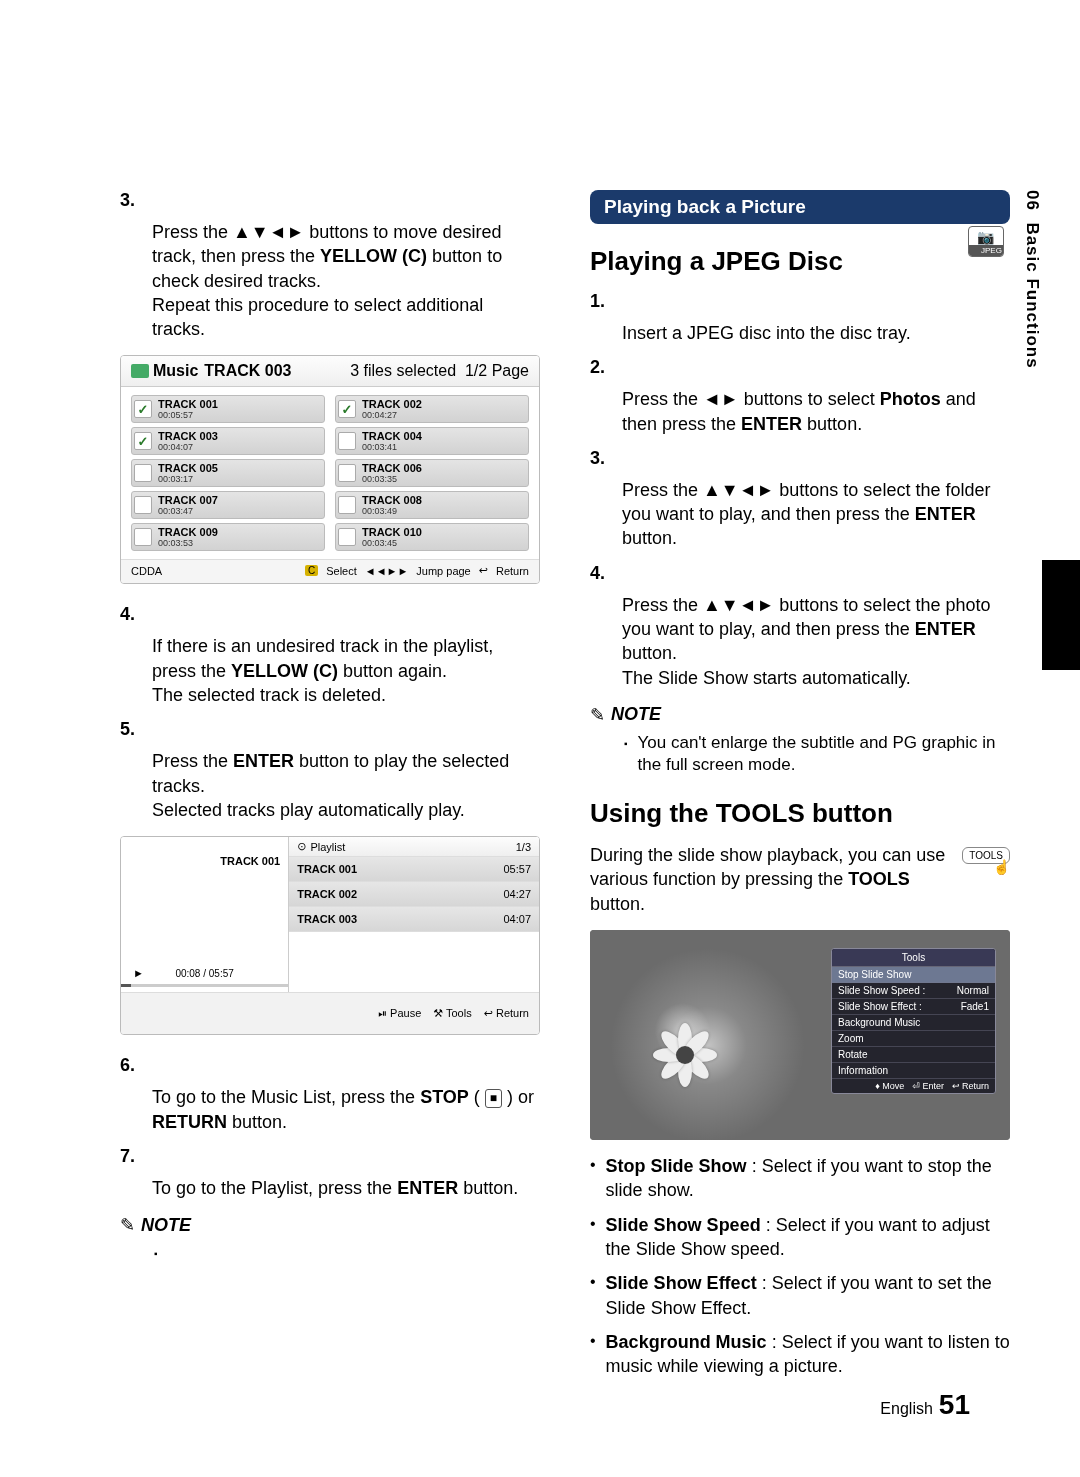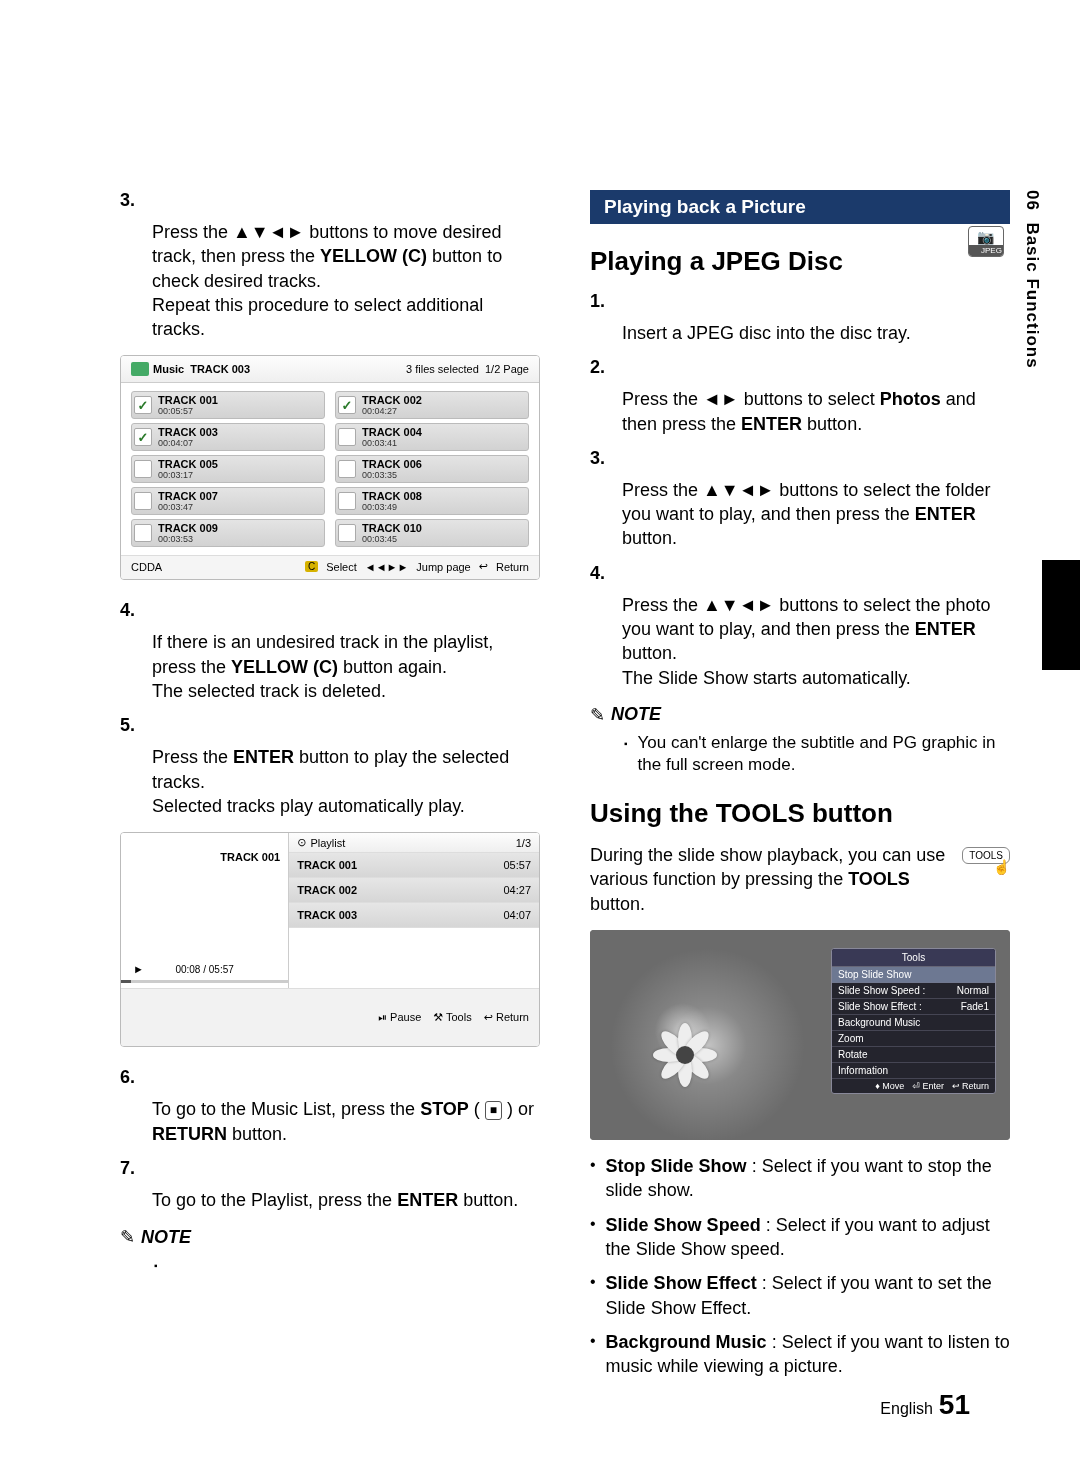--- a/index.html
+++ b/index.html
@@ -25,21 +25,21 @@
   .num-item { display: flex; margin-bottom: 12px; }
   .num { font-weight: bold; width: 32px; flex-shrink: 0; }
   .num-body { flex: 1; line-height: 1.35; margin-top: 30px; }
   .bold { font-weight: bold; }
   h2.section-bar {
     background: #1b3a6b;
     color: #fff;
     padding: 6px 14px;
     font-size: 19px;
     font-weight: bold;
-    border-radius: 0;
+    border-radius: 8px;
     margin-bottom: 18px;
   }
   h2.heading {
     font-size: 26px;
     font-weight: bold;
     margin: 22px 0 14px 0;
   }
   .note-head {
     display: flex;
     align-items: center;
@@ -73,21 +73,21 @@
     font-size: 12px;
     vertical-align: middle;
   }
 
   
   .scr { border: 1px solid #bbb; border-radius: 4px; background: #fff; margin: 14px 0 20px 0; overflow: hidden; }
   .scr-music { }
   .scr-music .head {
     display: flex; align-items: center; padding: 6px 10px;
     border-bottom: 1px solid #ccc;
-    font-size: 11px;
+    font-size: 16px;
     background: linear-gradient(#fdfdfd,#efefef);
   }
   .scr-music .head .ico {
     width: 18px; height: 14px; background: #4a6; border-radius: 2px; margin-right: 4px;
   }
   .scr-music .head .title { font-weight: bold; }
   .scr-music .head .subtitle { margin-left: 6px; font-weight: bold; }
   .scr-music .head .spacer { flex: 1; }
   .scr-music .grid {
     display: grid; grid-template-columns: 1fr 1fr; gap: 4px 10px;
@@ -145,21 +145,21 @@
   .scr-playlist .right .phead .lab { display: flex; align-items: center; gap: 4px; }
   .scr-playlist .right .row {
     display: flex; justify-content: space-between; align-items: center;
     padding: 6px 8px; font-size: 11px; border-bottom: 1px solid #ddd;
     background: linear-gradient(#e6e6e6,#d6d6d6);
   }
   .scr-playlist .right .row .tname { font-weight: bold; }
   .scr-playlist .right .blank { height: 60px; }
   .scr-playlist .foot {
     display: flex; justify-content: flex-end; gap: 12px;
-    padding: 22px 10px; font-size: 11px;
+    padding: 14px 10px; font-size: 11px;
     background: #f2f2f2; border-top: 1px solid #ddd;
   }
 
   
   .scr-tools { position: relative; height: 210px; background: linear-gradient(135deg,#6a6a6a,#8a8a8a); border-radius: 4px; overflow: hidden; }
   .scr-tools::before {
     content: ""; position: absolute; inset: 0;
     background: radial-gradient(circle at 28% 55%, rgba(255,255,255,0.6) 0%, rgba(255,255,255,0.2) 12%, rgba(0,0,0,0) 30%),
                 radial-gradient(circle at 22% 48%, rgba(255,255,255,0.5) 0%, rgba(0,0,0,0) 8%),
                 #6b6b6b;

